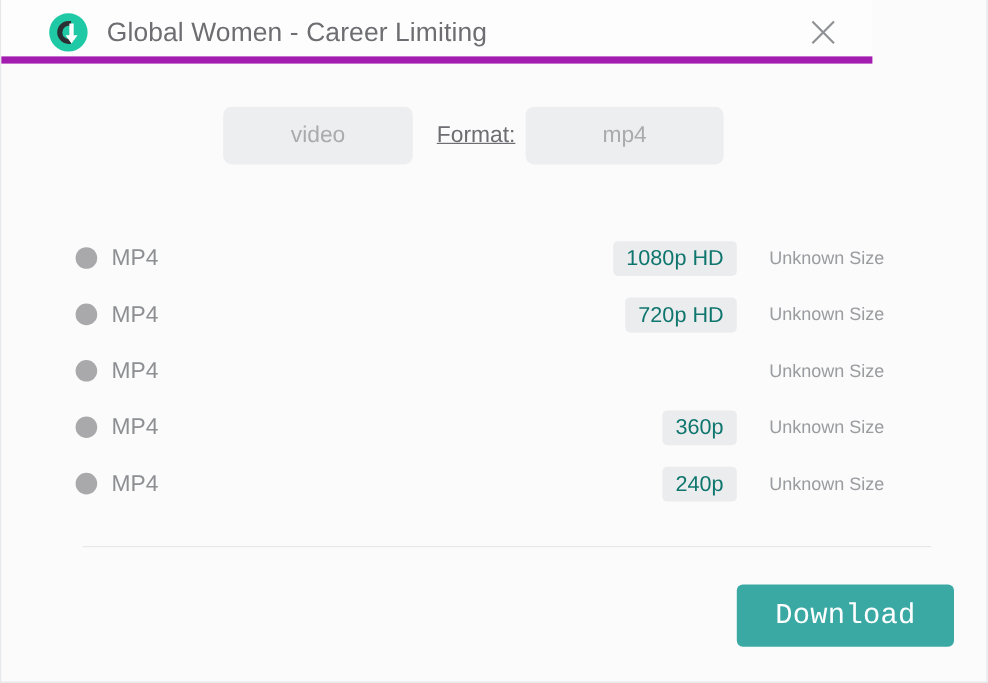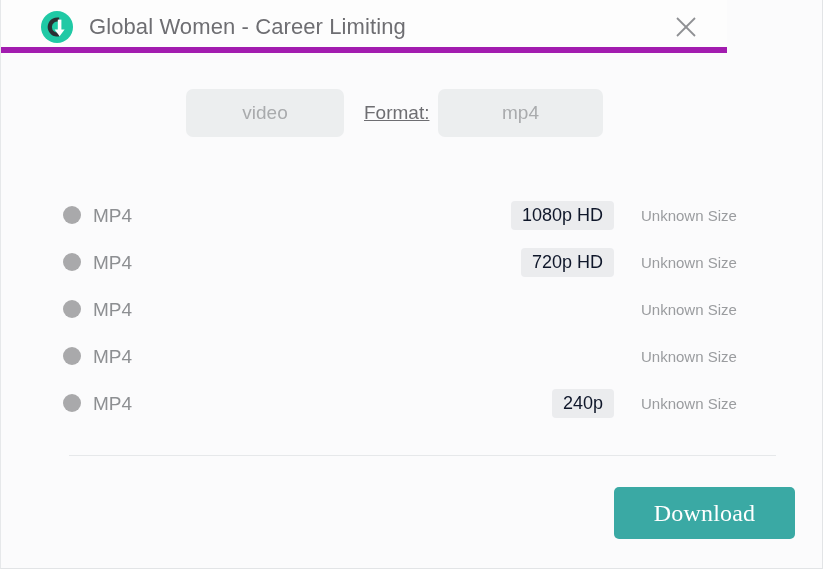--- a/index.html
+++ b/index.html
@@ -159,21 +159,21 @@
   }
 
   .badge {
     display: inline-block;
     background: #ebecee;
     border-radius: 4px;
     padding: 0 11px;
     height: 29px;
     line-height: 29px;
     font-size: 18px;
-    color: #0f172a;
+    color: #0f766e;
     white-space: nowrap;
   }
 
   .row-size {
     position: absolute;
     left: 640px;
     top: 0;
     height: 47px;
     line-height: 47px;
     font-size: 15px;
@@ -194,21 +194,21 @@
   .download-btn {
     position: absolute;
     left: 613px;
     top: 487px;
     width: 181px;
     height: 52px;
     background: #3aa9a4;
     border: none;
     border-radius: 5px;
     color: #ffffff;
-    font-family: Liberation Serif, serif;
+    font-family: Liberation Mono, monospace;
     font-size: 24px;
     font-weight: 400;
     letter-spacing: 0.2px;
     cursor: pointer;
     padding: 12px;
   }
 </style>
 </head>
 <body>
 
@@ -271,20 +271,23 @@
 
     <div class="row">
       <span class="radio"></span>
       <span class="row-name">MP4</span>
       <span class="row-size">Unknown Size</span>
     </div>
 
     <div class="row">
       <span class="radio"></span>
       <span class="row-name">MP4</span>
+      <span class="badge-wrap">
+        <span class="badge">360p</span>
+      </span>
       <span class="row-size">Unknown Size</span>
     </div>
 
     <div class="row">
       <span class="radio"></span>
       <span class="row-name">MP4</span>
       <span class="badge-wrap">
         <span class="badge">240p</span>
       </span>
       <span class="row-size">Unknown Size</span>

